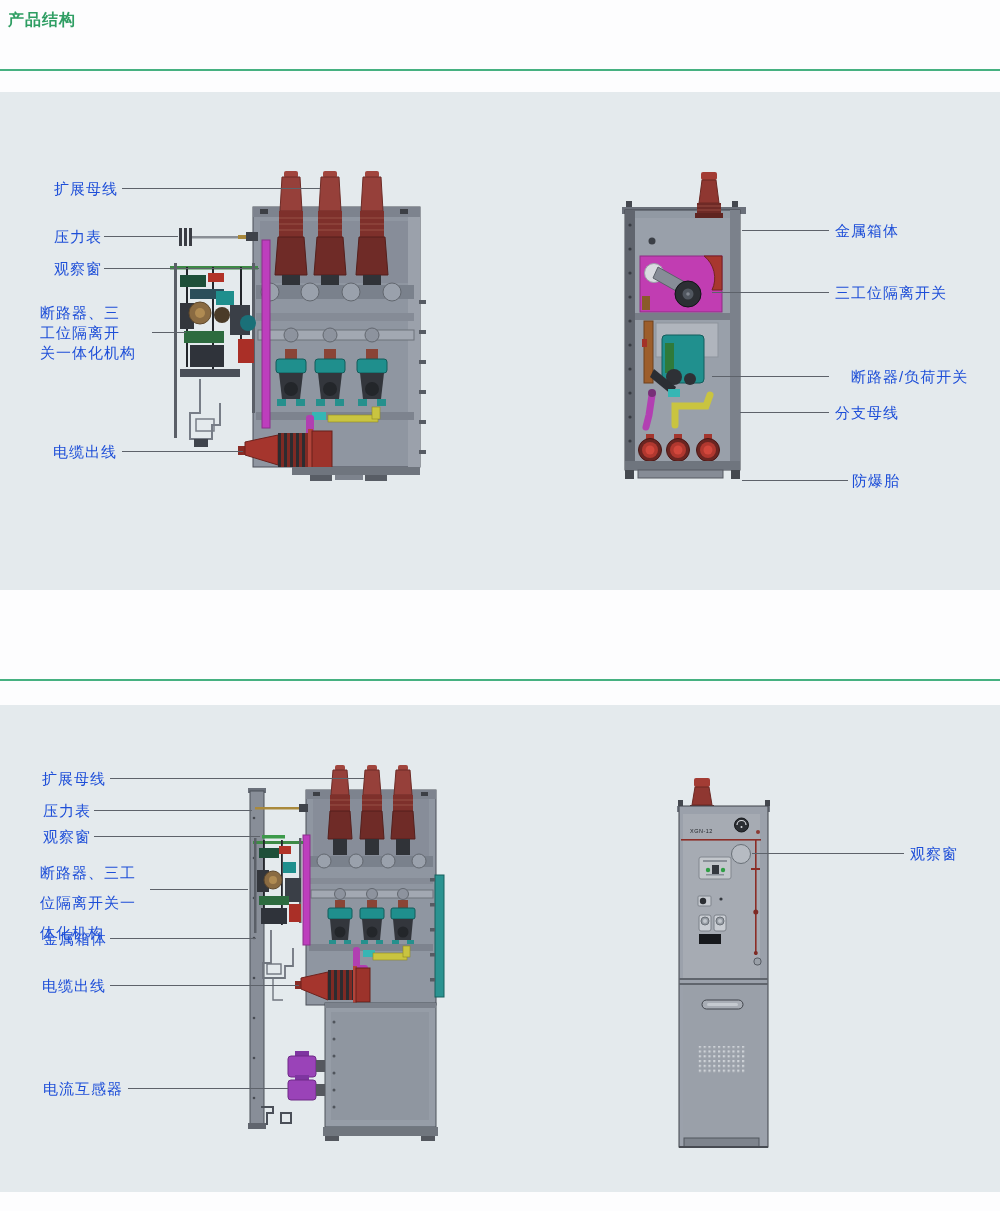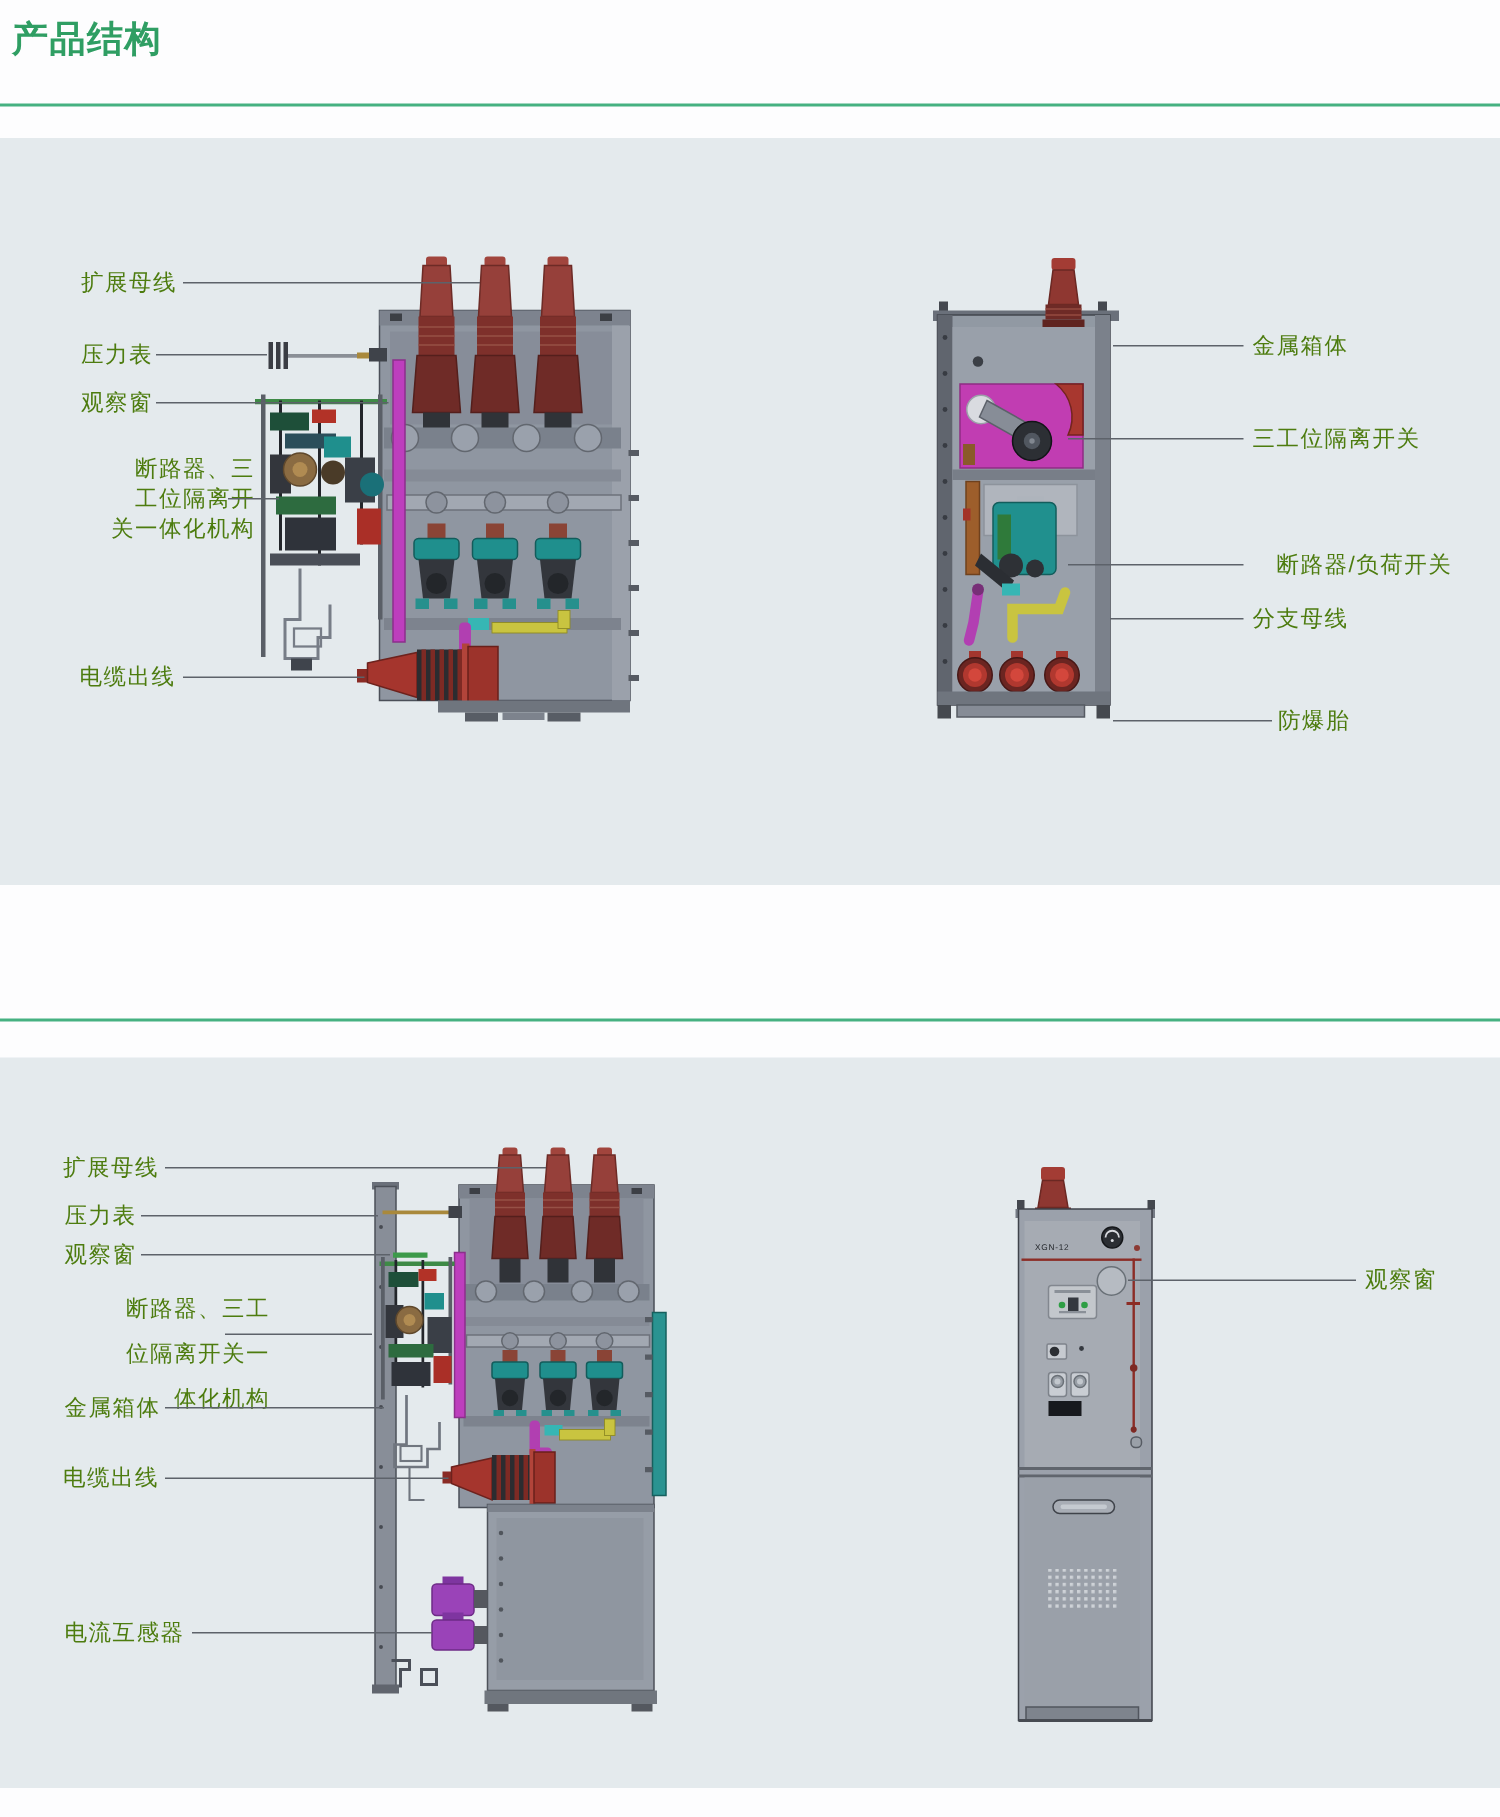--- a/index.html
+++ b/index.html
@@ -3,27 +3,27 @@
 <meta charset="utf-8">
 <style>
   html,body{margin:0;padding:0;}
   body{
     width:1000px;height:1211px;position:relative;overflow:hidden;
     background:#fdfdfe;
     font-family:"Liberation Sans","DejaVu Sans",sans-serif;
   }
   .page-title{
     position:absolute;left:8px;top:10px;
-    font-size:24px;font-weight:bold;color:#2f9e63;letter-spacing:1px;
+    font-size:16px;font-weight:bold;color:#2f9e63;letter-spacing:1px;
   }
   .rule{position:absolute;left:0;right:0;height:2px;background:#46b181;}
   .panel{position:absolute;left:0;right:0;background:#e4eaed;}
   .lbl{
-    position:absolute;font-size:15px;color:#4d7c0f;letter-spacing:1px;
-    line-height:20px;white-space:pre-line;text-align:right;
+    position:absolute;font-size:15px;color:#1d4ed8;letter-spacing:1px;
+    line-height:20px;white-space:pre-line;
   }
   .leader{position:absolute;height:0;border-top:1px solid #5d626a;}
   svg{position:absolute;overflow:visible;}
 </style>
 </head>
 <body>
 
 <div class="page-title">产品结构</div>
 <div class="rule" style="top:69px"></div>
 

